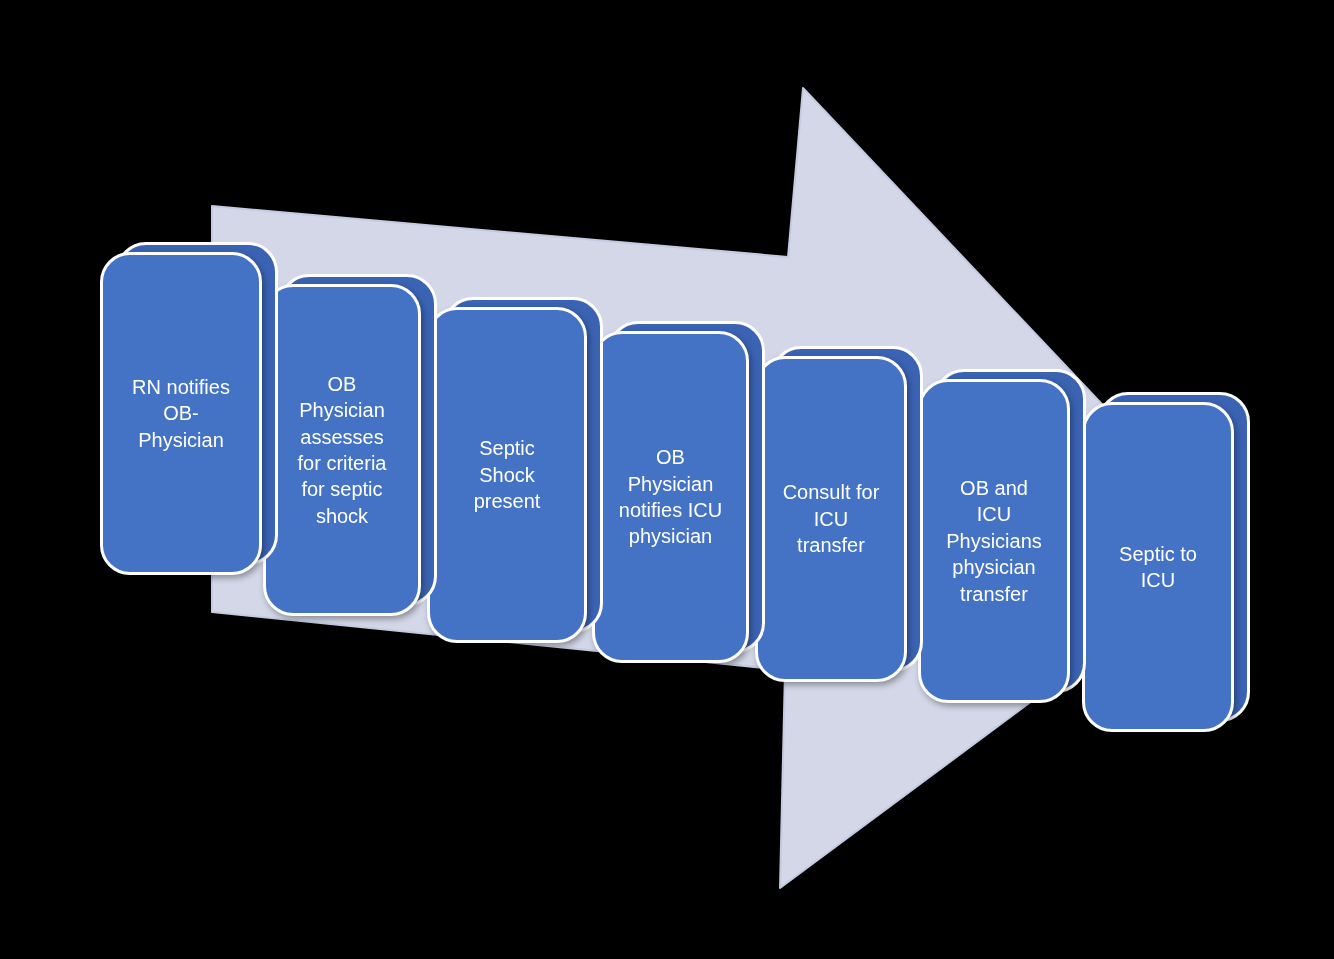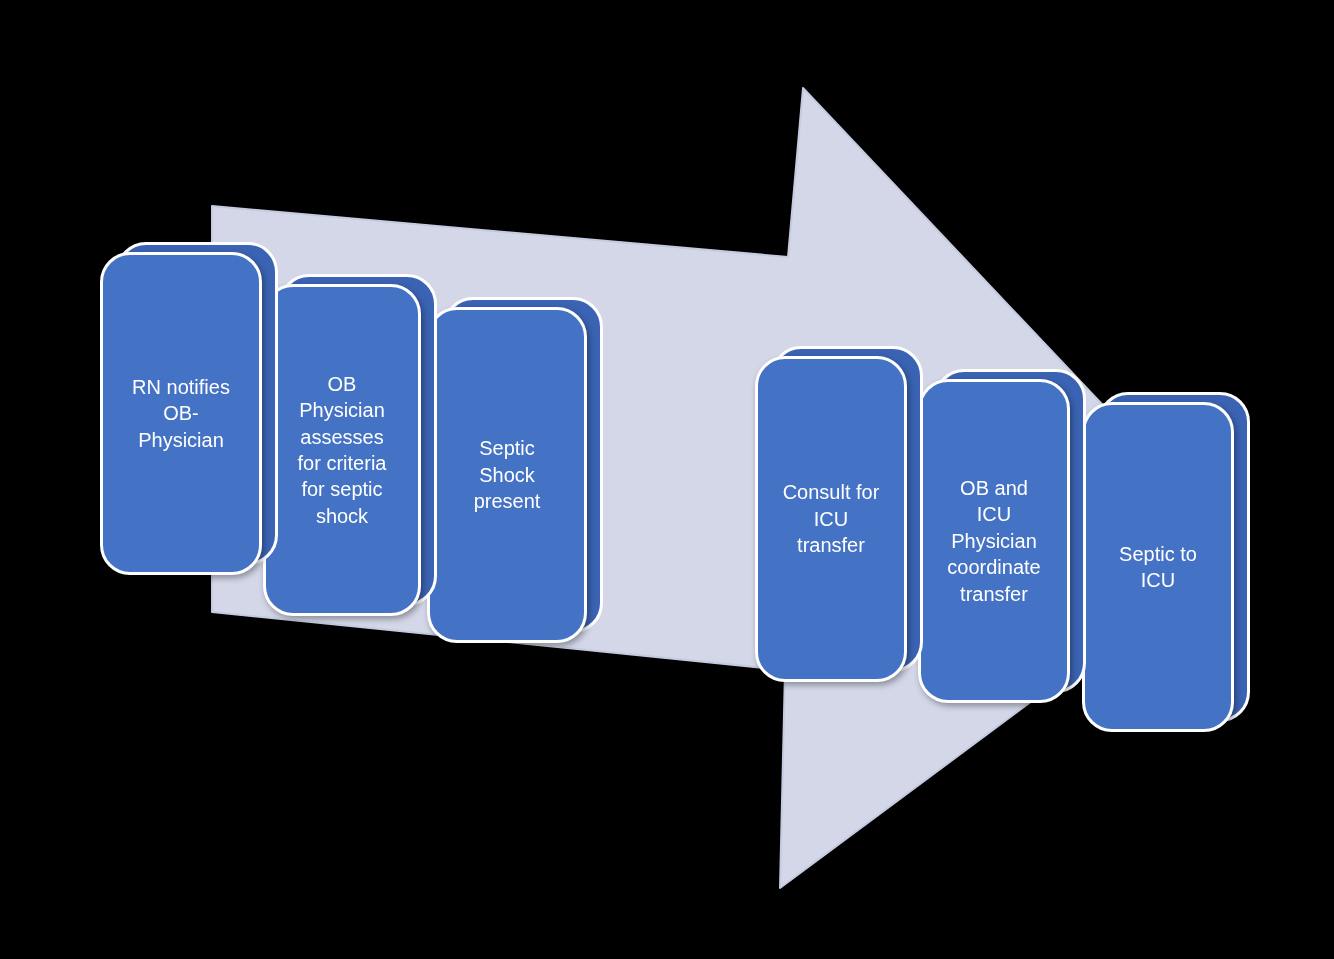--- a/index.html
+++ b/index.html
@@ -81,32 +81,38 @@
     </div>
   </div>
 
   <div class="step" style="left:263px; top:284px; width:158px; height:332px; z-index:16;">
     <div class="back"></div>
     <div class="front">
       <span class="label">OB Physician assesses for criteria for septic shock</span>
     </div>
   </div>
 
+  <div class="step" style="left:592px; top:331px; width:157px; height:332px; z-index:14;">
+    <div class="back"></div>
+    <div class="front">
+      <span class="label">OB Physician notifies ICU physician</span>
+    </div>
+  </div>
 
   <div class="step" style="left:755px; top:356px; width:152px; height:326px; z-index:13;">
     <div class="back"></div>
     <div class="front">
       <span class="label">Consult for ICU transfer</span>
     </div>
   </div>
 
   <div class="step" style="left:918px; top:379px; width:152px; height:324px; z-index:12;">
     <div class="back"></div>
     <div class="front">
-      <span class="label">OB and ICU Physician coordinate transfer</span>
+      <span class="label">OB and ICU Physicians physician transfer</span>
     </div>
   </div>
 
   <div class="step" style="left:1082px; top:402px; width:152px; height:330px; z-index:11;">
     <div class="back"></div>
     <div class="front">
       <span class="label">Septic to ICU</span>
     </div>
   </div>
 

